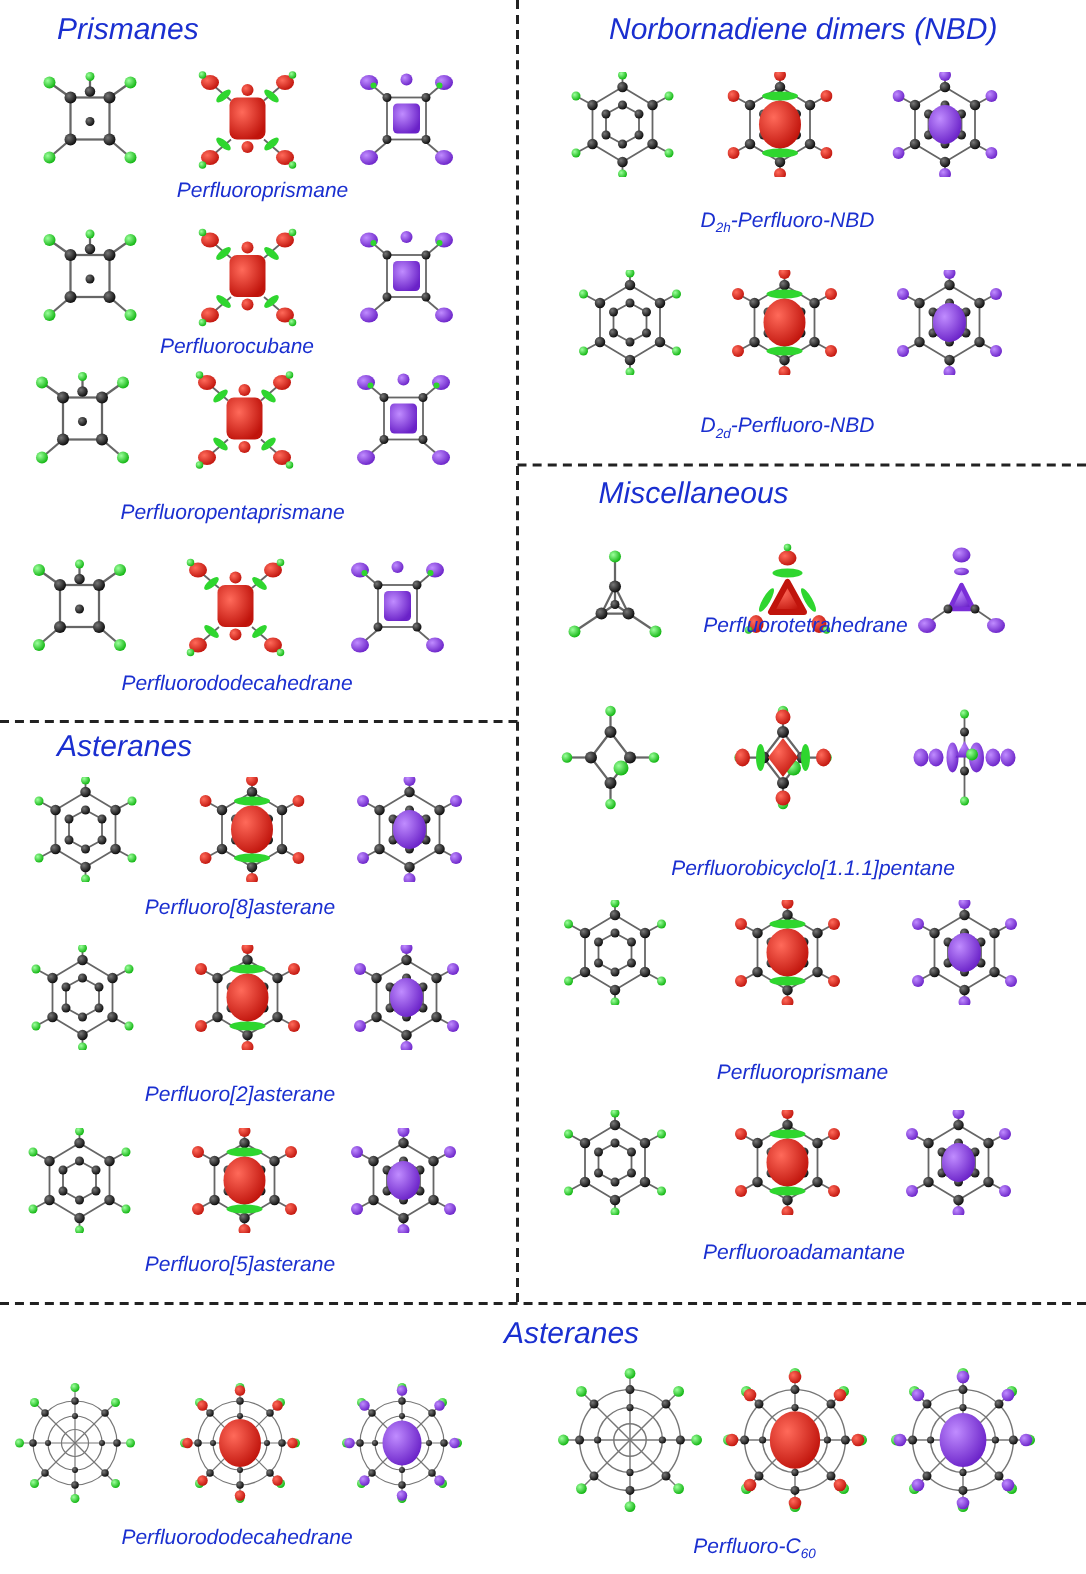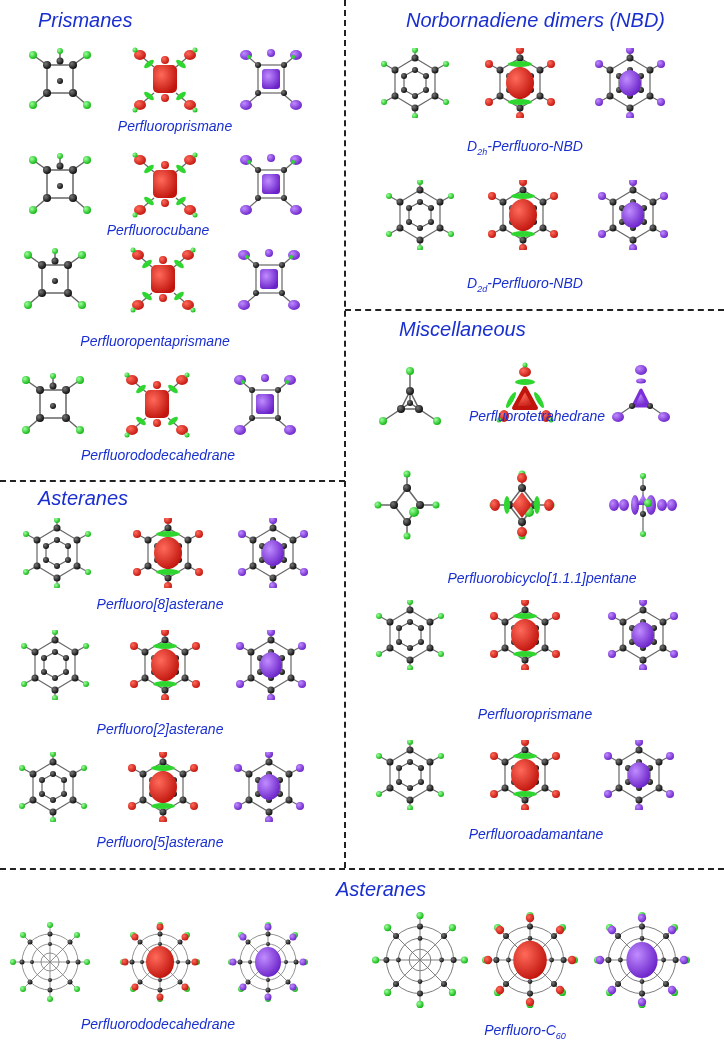--- a/index.html
+++ b/index.html
@@ -575,14 +575,14 @@
   <div class="mol" style="left:482px;top:912px">
       <svg width="96" height="96" viewBox="0 0 80 80">
         <use href="#orbRedBall"></use>
       </svg>
     </div>
   <div class="mol" style="left:594px;top:912px">
       <svg width="96" height="96" viewBox="0 0 80 80">
         <use href="#orbPurpleBall"></use>
       </svg>
     </div>
-  <div class="caption" style="left:525px;top:1022px"><span>Perfluoro-C</span><sub>60</sub></div>
+  <div class="caption" style="left:503px;top:1022px"><span>Perfluoro-C</span><sub>60</sub></div>
 </section>
 
 </body></html>

